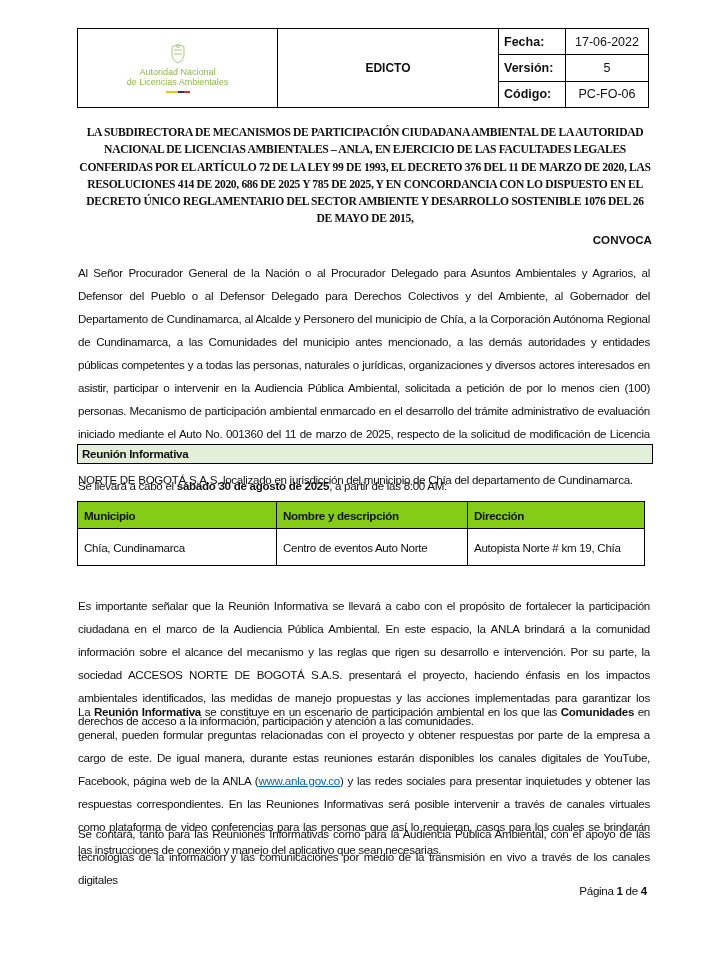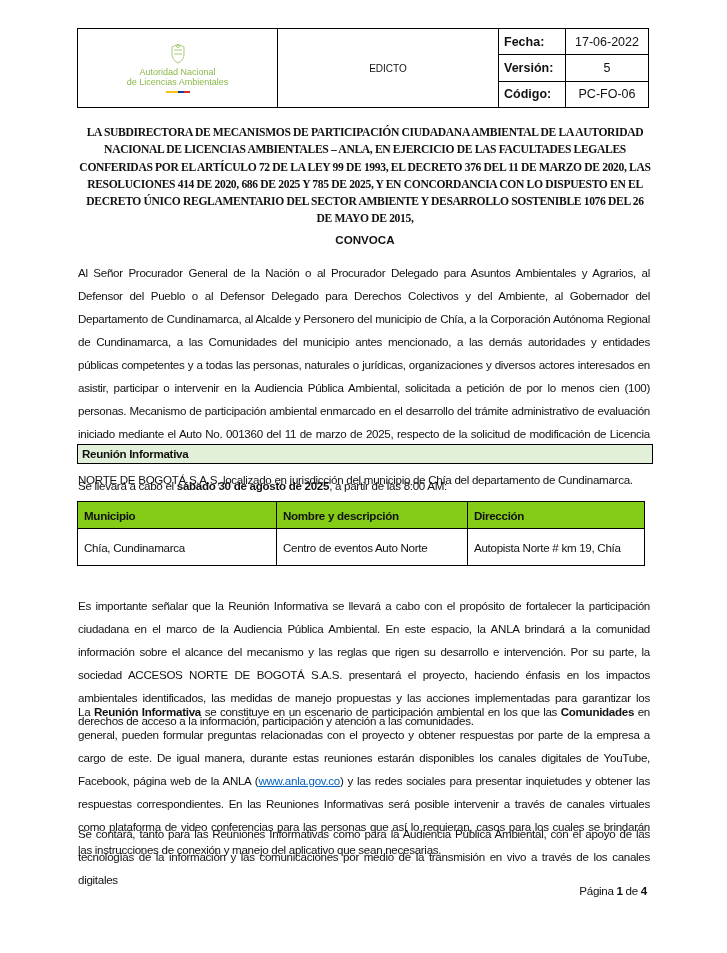--- a/index.html
+++ b/index.html
@@ -7,37 +7,37 @@
          font-family: "Liberation Sans", sans-serif; color: #111; }
   .page { position: absolute; left: 0; top: 0; width: 727px; height: 953px; }
 
   
   .hdr { position: absolute; left: 77px; top: 28px; width: 572px; height: 80px;
          border: 1.5px solid #000; box-sizing: border-box; display: flex; }
   .hdr-logo { width: 200px; border-right: 1.5px solid #000; box-sizing: border-box;
               display: flex; flex-direction: column; align-items: center; justify-content: center; }
   .hdr-title { width: 221px; border-right: 1.5px solid #000; box-sizing: border-box;
                display: flex; align-items: center; justify-content: center;
-               font-weight: normal; font-size: 10px; }
+               font-weight: bold; font-size: 12px; }
   .hdr-meta { flex: 1; display: flex; flex-direction: column; }
   .meta-row { flex: 1; display: flex; border-bottom: 1.5px solid #000; }
   .meta-row:last-child { border-bottom: none; }
   .meta-label { width: 67px; border-right: 1.5px solid #000; box-sizing: border-box;
                 font-weight: bold; font-size: 12.5px; display: flex; align-items: center; padding-left: 5px; }
   .meta-value { flex: 1; font-size: 12.5px; display: flex; align-items: center; justify-content: center; }
 
   .logo-text { color: #8bb84a; font-size: 9px; text-align: center; line-height: 10px; margin-top: 2px; }
   .flag { display: flex; margin-top: 4px; }
   .flag span { display: block; height: 2px; }
 
   
   .heading { position: absolute; left: 78px; top: 124px; width: 574px;
              text-align: center; font-weight: bold; font-size: 11.6px; line-height: 17.3px;
              font-family: Liberation Serif, serif; letter-spacing: -0.35px; }
-  .convoca { position: absolute; left: 78px; top: 233px; width: 574px; text-align: center;
+  .convoca { position: absolute; left: 78px; top: 233px; width: 574px; text-align: right;
              font-weight: bold; font-size: 11.6px; }
 
   .para { position: absolute; left: 78px; width: 572px; font-size: 11.6px;
           line-height: 23px; text-align: justify; letter-spacing: -0.3px; }
 
   .section-bar { position: absolute; left: 77px; top: 444px; width: 576px; height: 20px;
                  background: #e2efd9; border: 1.5px solid #000; box-sizing: border-box;
                  font-weight: bold; font-size: 11.6px; padding-left: 4px; line-height: 17px; letter-spacing: -0.3px; }
 
   table.venue { position: absolute; left: 77px; top: 501px; width: 568px; border-collapse: collapse;

